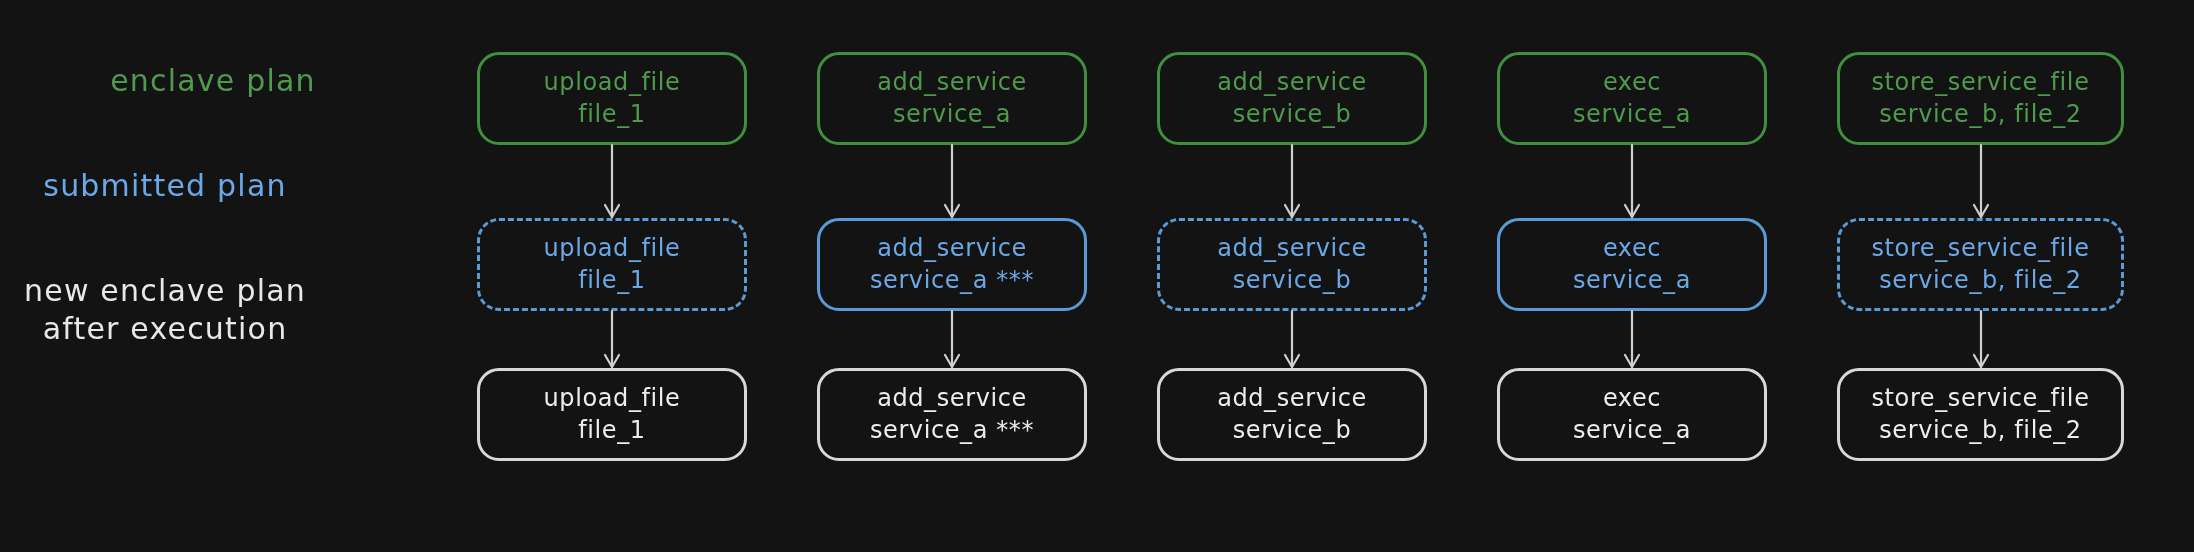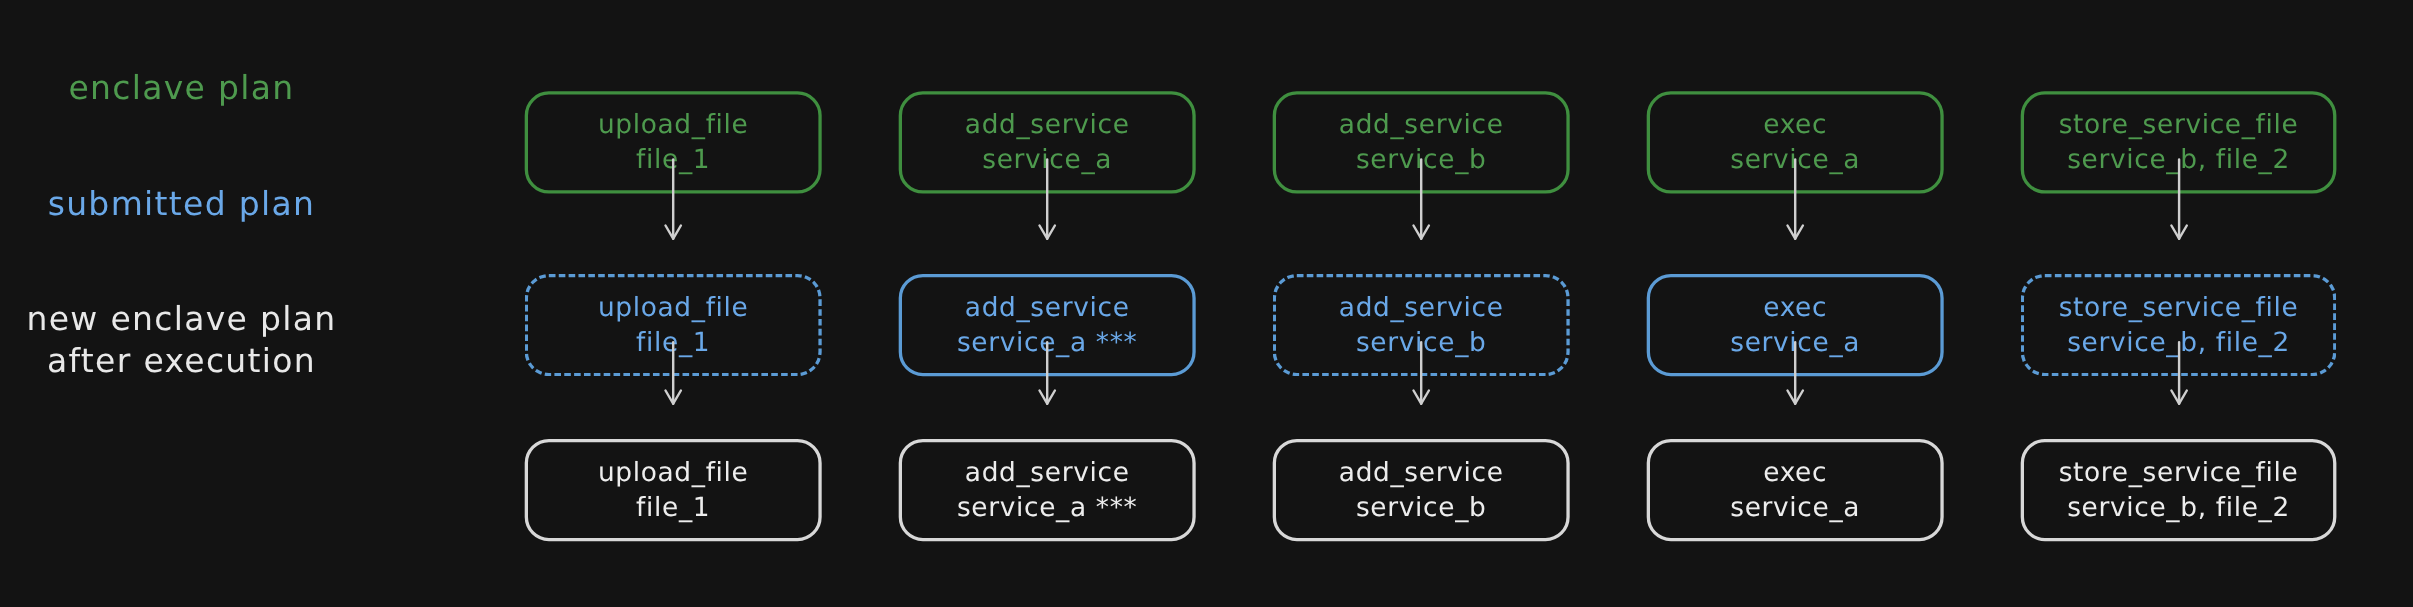--- a/index.html
+++ b/index.html
@@ -27,42 +27,41 @@
     left: 0;
     width: 330px;
     text-align: center;
     font-family: "DejaVu Sans", sans-serif;
     font-size: 30px;
     font-weight: 400;
     letter-spacing: 1.2px;
     line-height: 1.28;
     white-space: pre-line;
   }
-  .row-label.green { color: #4e9a4e; }
+  .row-label.green { color: #4e9a4e; padding-left: 48px; }
   .row-label.blue  { color: #6aa8e8; }
   .row-label.white { color: #e8e8e8; }
 
   #label-enclave   { top: 62px;  }
   #label-submitted { top: 167px; }
   #label-new       { top: 272px; }
 
   
   .node {
     position: absolute;
     box-sizing: border-box;
     display: flex;
     flex-direction: column;
     align-items: center;
     justify-content: center;
     border-radius: 22px;
     border-width: 3px;
     border-style: solid;
     background: transparent;
     text-align: center;
-    margin-top: 31px;
   }
   .node .line {
     font-family: "DejaVu Sans", sans-serif;
     font-size: 24px;
     letter-spacing: 0.6px;
     line-height: 1.33;
     white-space: nowrap;
   }
 
   .node.green { border-color: #3f8f3f; }

